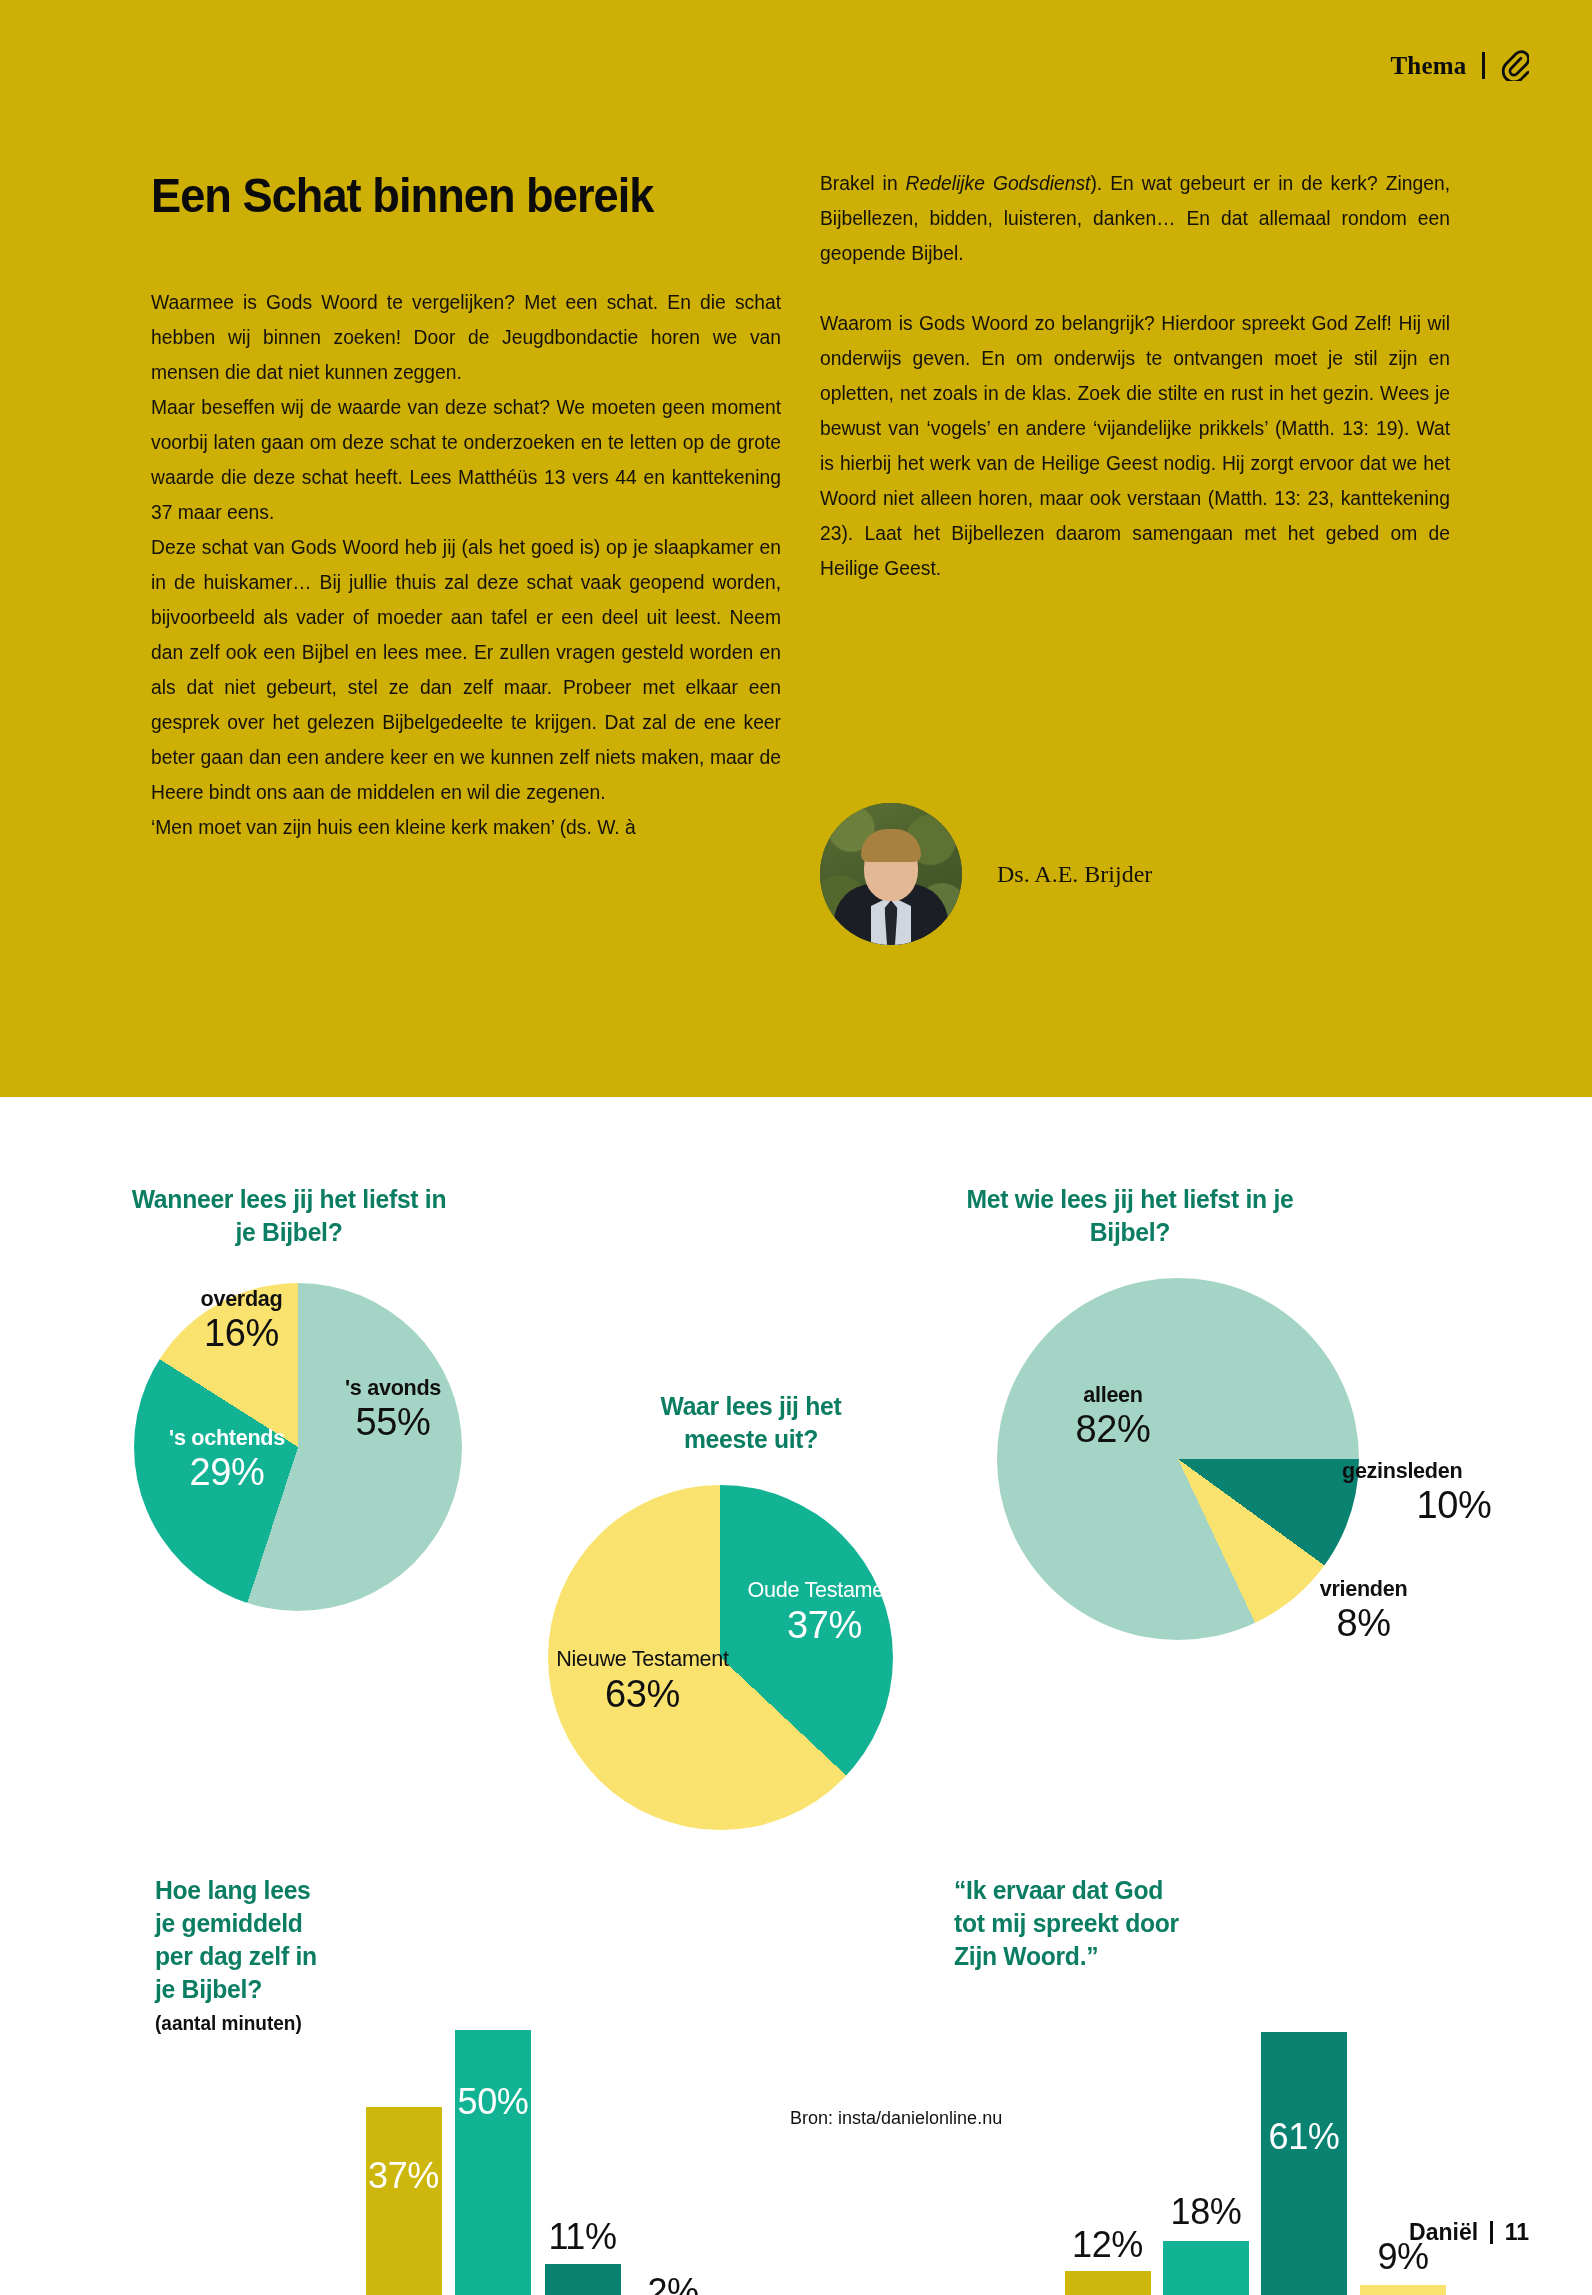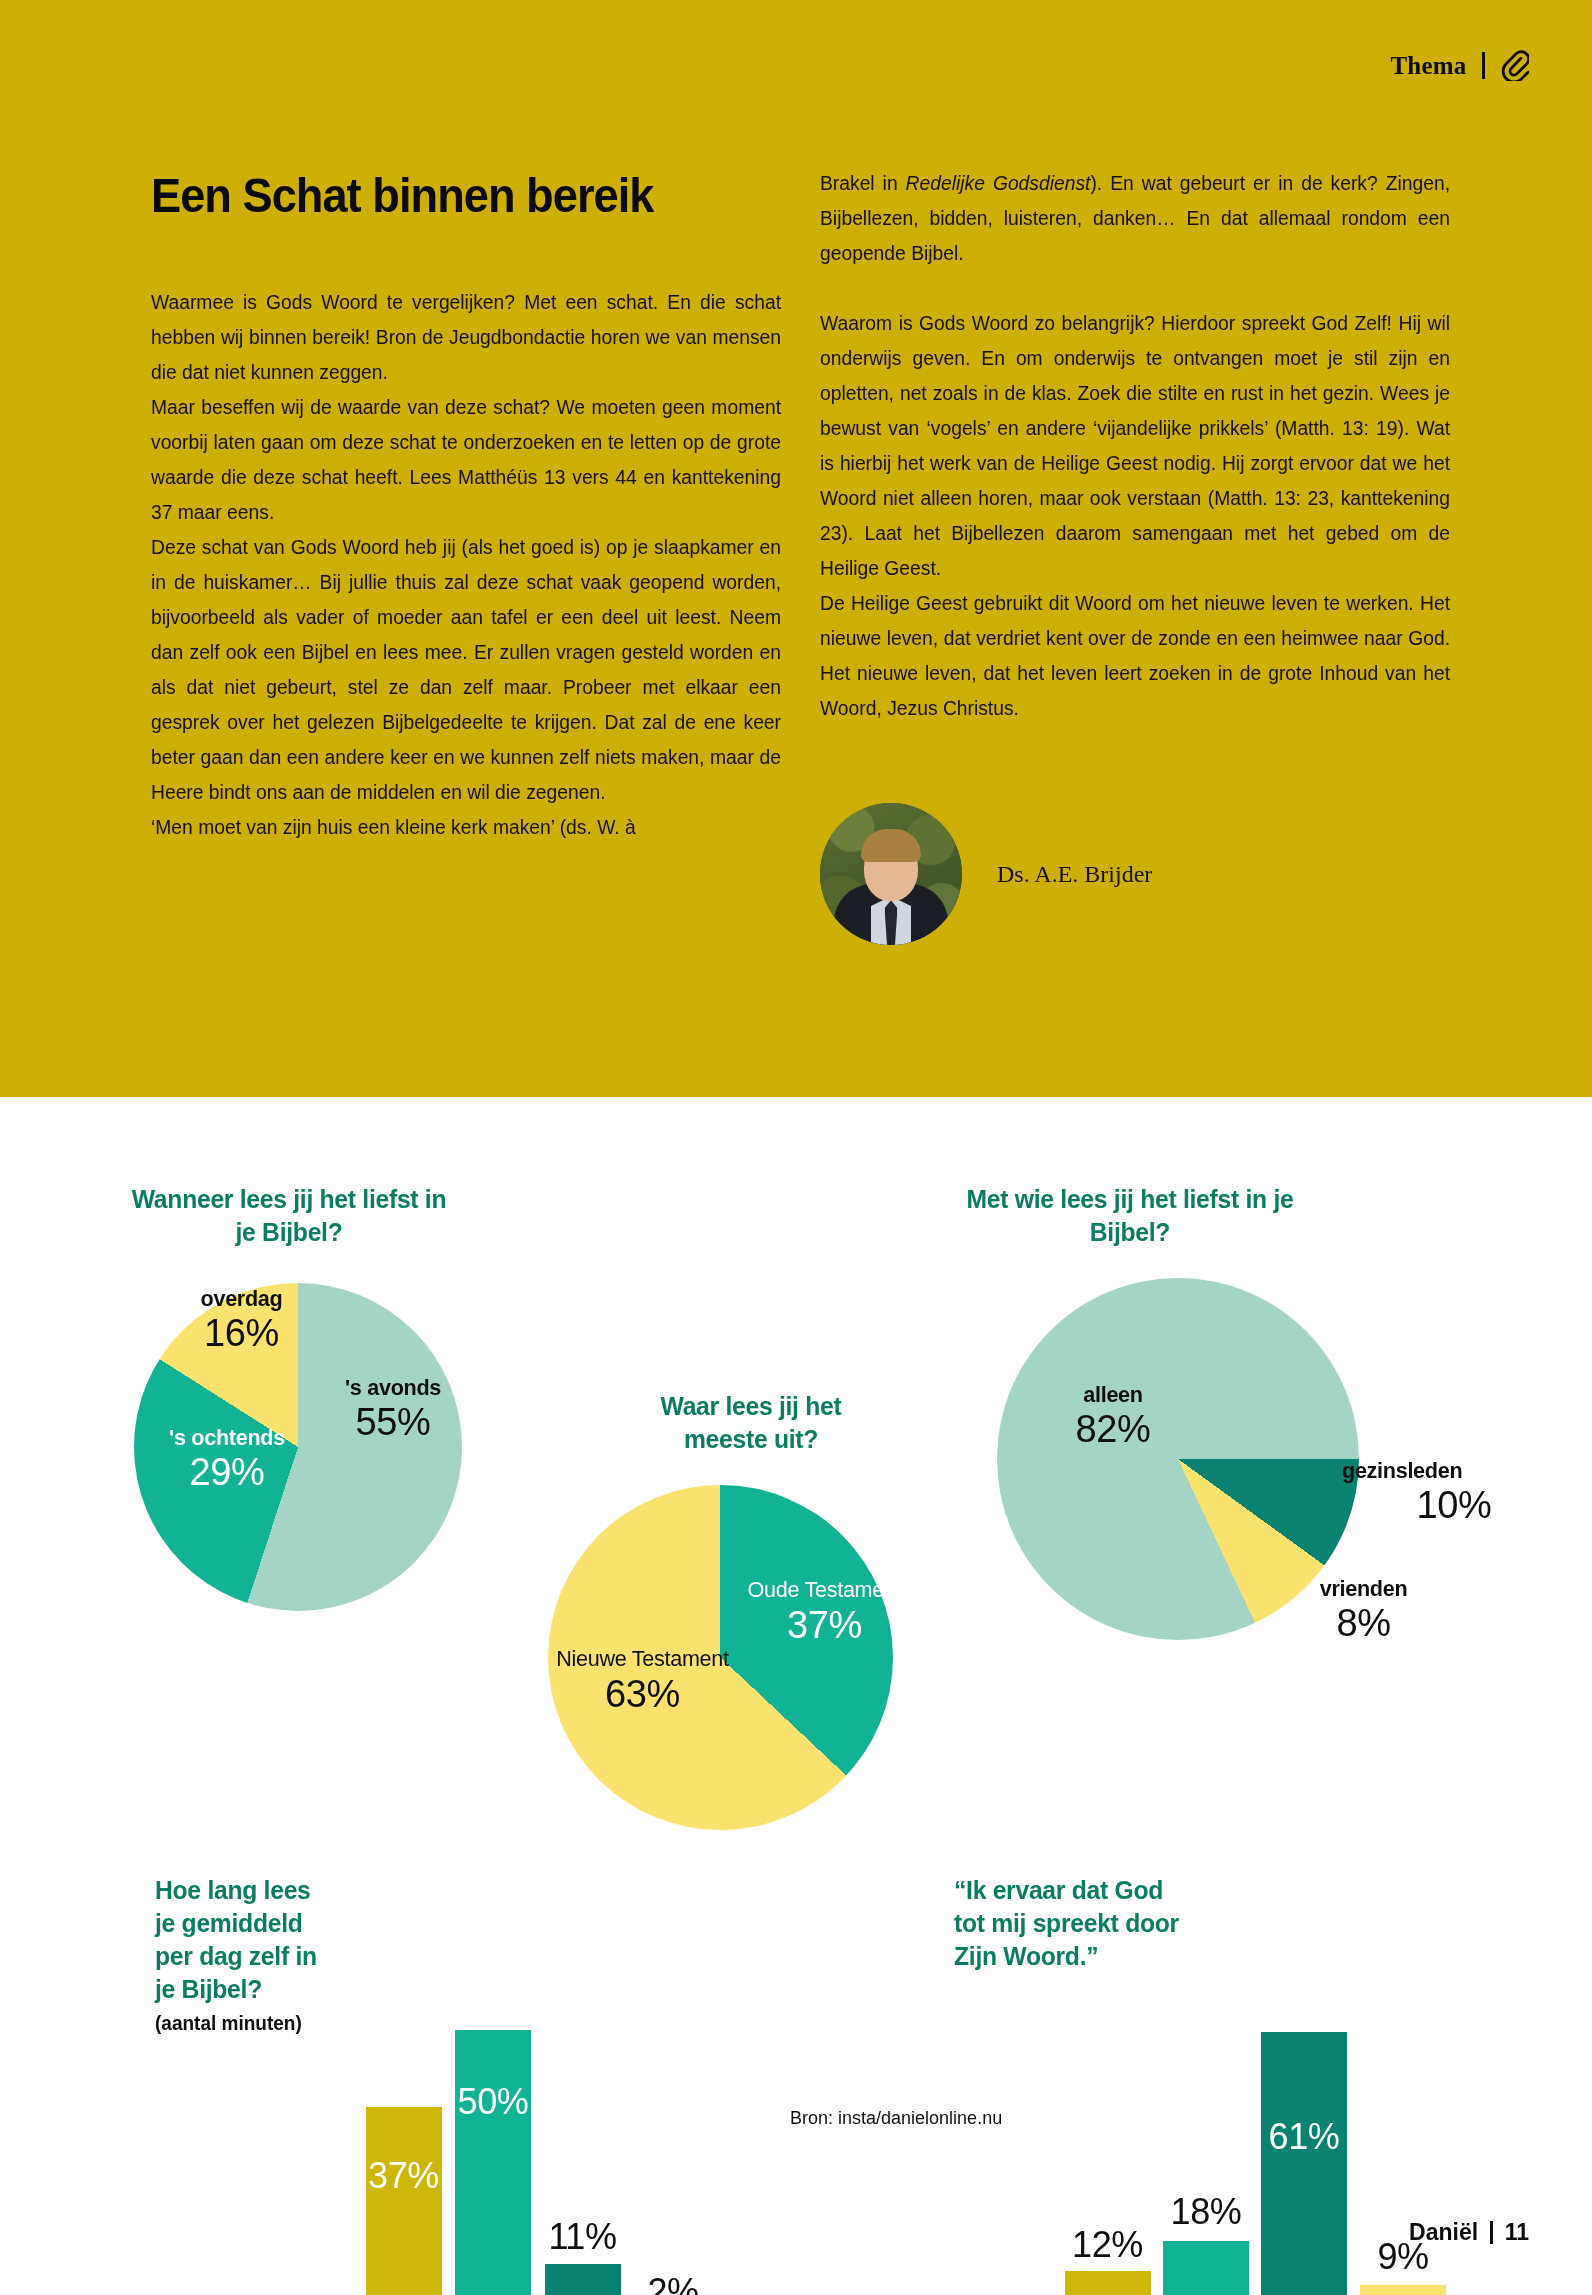--- a/index.html
+++ b/index.html
@@ -171,30 +171,29 @@
       <span class="clip-icon">
         <svg viewBox="0 0 34 36" width="29" height="31" aria-hidden="true">
           <path d="M24.5 9.5 L13 21.5 a4.6 4.6 0 0 0 6.5 6.5 L31 16.5 a8.6 8.6 0 0 0 -12.2 -12.2 L7 16.2 a12.6 12.6 0 0 0 17.8 17.8 L33 25.8" fill="none" stroke="#0d0d0d" stroke-width="3.2" stroke-linecap="round" stroke-linejoin="round"></path>
         </svg>
       </span>
     </div>
 
     <div class="headline">Een Schat binnen bereik</div>
 
     <div class="col col-left">
-      <p>Waarmee is Gods Woord te vergelijken? Met een schat. En die schat hebben wij binnen bereik! Bron de Jeugdbondactie horen we van mensen die dat niet kunnen zeggen.</p>
+      <p>Waarmee is Gods Woord te vergelijken? Met een schat. En die schat hebben wij binnen zoeken! Door de Jeugdbondactie horen we van mensen die dat niet kunnen zeggen.</p>
       <p style="margin-top:0">Maar beseffen wij de waarde van deze schat? We moeten geen moment voorbij laten gaan om deze schat te onderzoeken en te letten op de grote waarde die deze schat heeft. Lees Matthéüs 13 vers 44 en kanttekening 37 maar eens.</p>
       <p style="margin-top:0">Deze schat van Gods Woord heb jij (als het goed is) op je slaapkamer en in de huiskamer… Bij jullie thuis zal deze schat vaak geopend worden, bijvoorbeeld als vader of moeder aan tafel er een deel uit leest. Neem dan zelf ook een Bijbel en lees mee. Er zullen vragen gesteld worden en als dat niet gebeurt, stel ze dan zelf maar. Probeer met elkaar een gesprek over het gelezen Bijbelgedeelte te krijgen. Dat zal de ene keer beter gaan dan een andere keer en we kunnen zelf niets maken, maar de Heere bindt ons aan de middelen en wil die zegenen.</p>
       <p style="margin-top:0;text-align:justify">‘Men moet van zijn huis een kleine kerk maken’ (ds. W. à</p>
     </div>
 
     <div class="col col-right">
       <p><span>Brakel in </span><em>Redelijke Godsdienst</em><span>). En wat gebeurt er in de kerk? Zingen, Bijbellezen, bidden, luisteren, danken… En dat allemaal rondom een geopende Bijbel.</span></p>
       <p>Waarom is Gods Woord zo belangrijk? Hierdoor spreekt God Zelf! Hij wil onderwijs geven. En om onderwijs te ontvangen moet je stil zijn en opletten, net zoals in de klas. Zoek die stilte en rust in het gezin. Wees je bewust van ‘vogels’ en andere ‘vijandelijke prikkels’ (Matth. 13: 19). Wat is hierbij het werk van de Heilige Geest nodig. Hij zorgt ervoor dat we het Woord niet alleen horen, maar ook verstaan (Matth. 13: 23, kanttekening 23). Laat het Bijbellezen daarom samengaan met het gebed om de Heilige Geest.</p>
-      <p style="margin-top:0">De Heilige Geest gebruikt dit Woord om het nieuwe leven te werken. Het nieuwe leven, dat verdriet kent over de zonde en een heimwee naar God. Het nieuwe leven, dat het leven leert zoeken in de grote Inhoud van het Woord, Jezus Christus.</p>
     </div>
 
     <div class="author-block">
       <div class="avatar">
         <div class="bg"></div>
         <div class="suit"></div>
         <div class="shirt"></div>
         <div class="tie"></div>
         <div class="head"></div>
         <div class="hair"></div>

